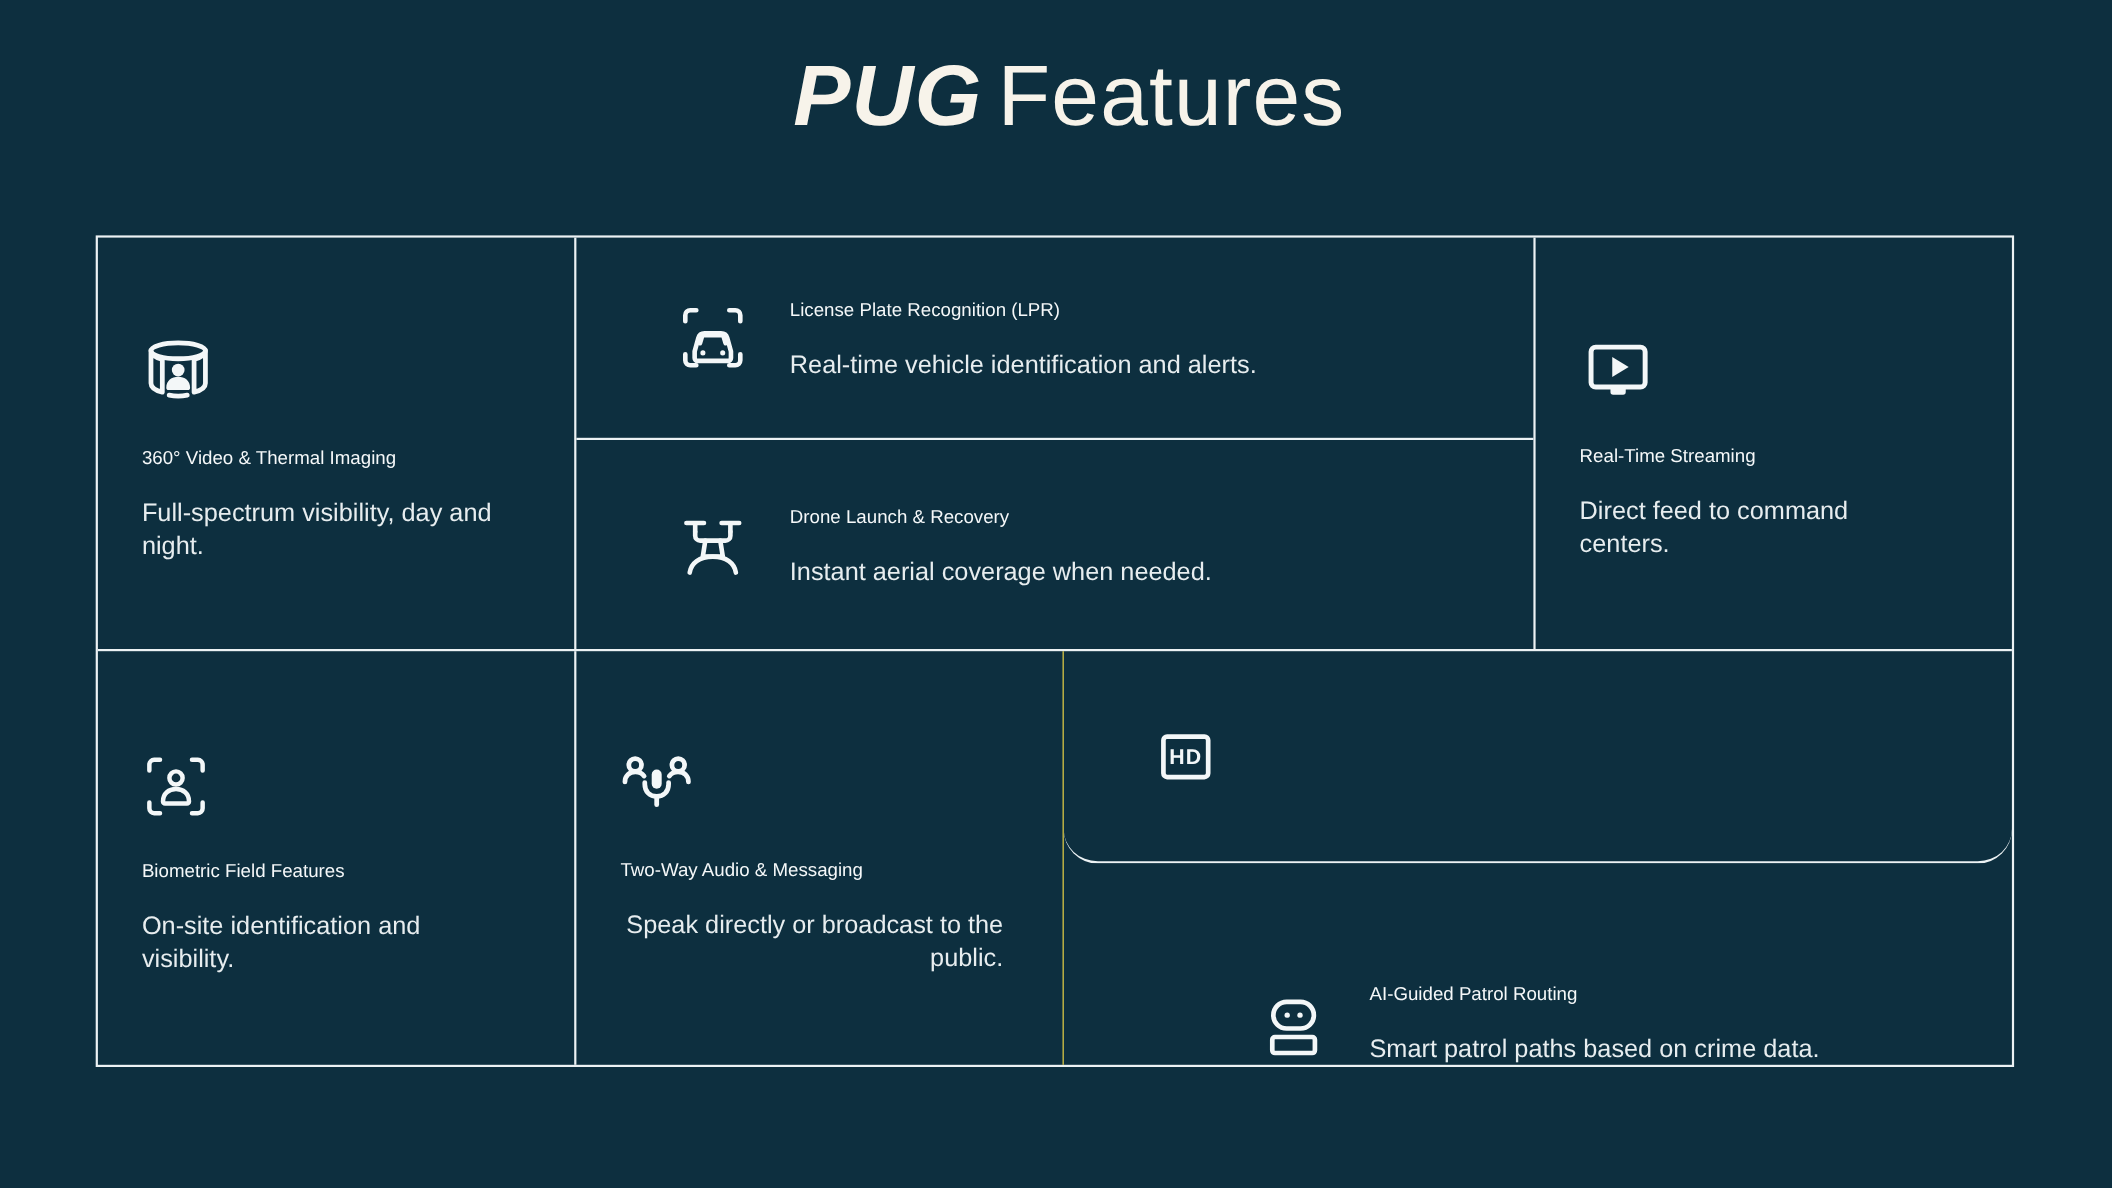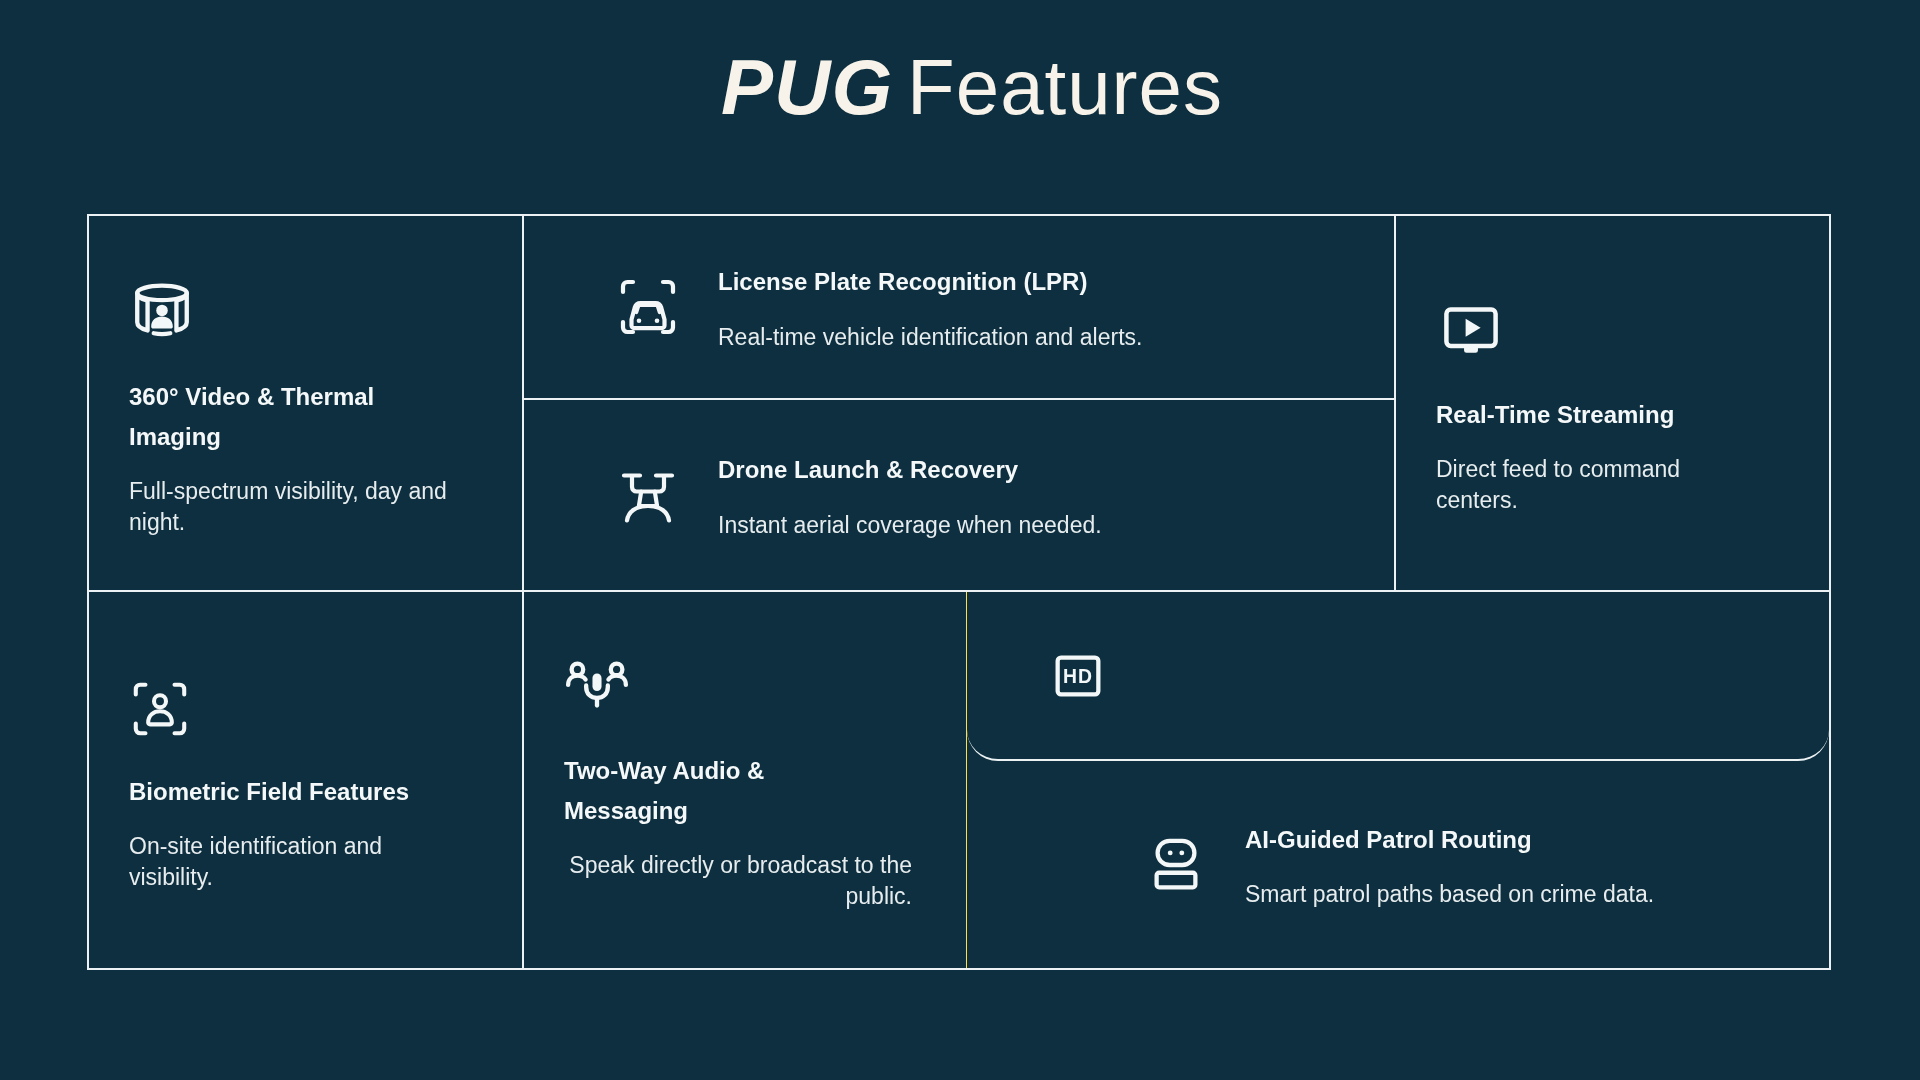--- a/index.html
+++ b/index.html
@@ -28,40 +28,40 @@
 
   .col-1 { width:435px; border-right:2px solid #ecf2f4; }
   .col-mid { width:872px; border-right:2px solid #ecf2f4; display:flex; flex-direction:column; }
   .col-stream { flex:1;border-radius:30px; }
   .cell-lpr { height:184px; border-bottom:2px solid #ecf2f4; }
   .cell-drone { flex:1; }
 
   .col-bio { width:435px; border-right:2px solid #ecf2f4; }
   .col-audio { width:443px; border-right:1px solid #fde047; }
   .col-right { flex:1; display:flex; flex-direction:column; }
-  .cell-ar { height:169px; border-bottom:2px solid #ecf2f4;border-radius:31px; }
+  .cell-ar { height:193px; border-bottom:2px solid #ecf2f4;border-radius:31px; }
   .cell-ai { flex:1; }
 
   
   .v-card {
     height:100%; display:flex; flex-direction:column; justify-content:center;
     padding:10px 40px 0 40px;
   }
   .v-card .icon { margin-bottom:32px; }
 
   
   .h-card {
     height:100%; display:flex; align-items:center; gap:38px;
     padding-left:92px;
   }
   .cell-ar .h-card { padding-left:80px; }
-  .cell-ai .h-card { padding-left:178px; }
+  .cell-ai .h-card { padding-left:178px;align-items:flex-end; }
 
   h3 {
-    font-size:24px; font-weight:700; color:#f5f8f9; line-height:1.65;
+    font-size:17px; font-weight:400; color:#f5f8f9; line-height:1.65;
   }
   .v-card h3 { max-width:310px; }
   .card-desc {
     font-size:23px; font-weight:400; color:#e7edef; line-height:1.32; margin-top:20px;
   }
   .desc-stream { max-width:282px; }
   .desc-bio    { max-width:302px; }
   .desc-audio  { max-width:348px;text-align:right; }
   .desc-video  { max-width:370px; }
 

